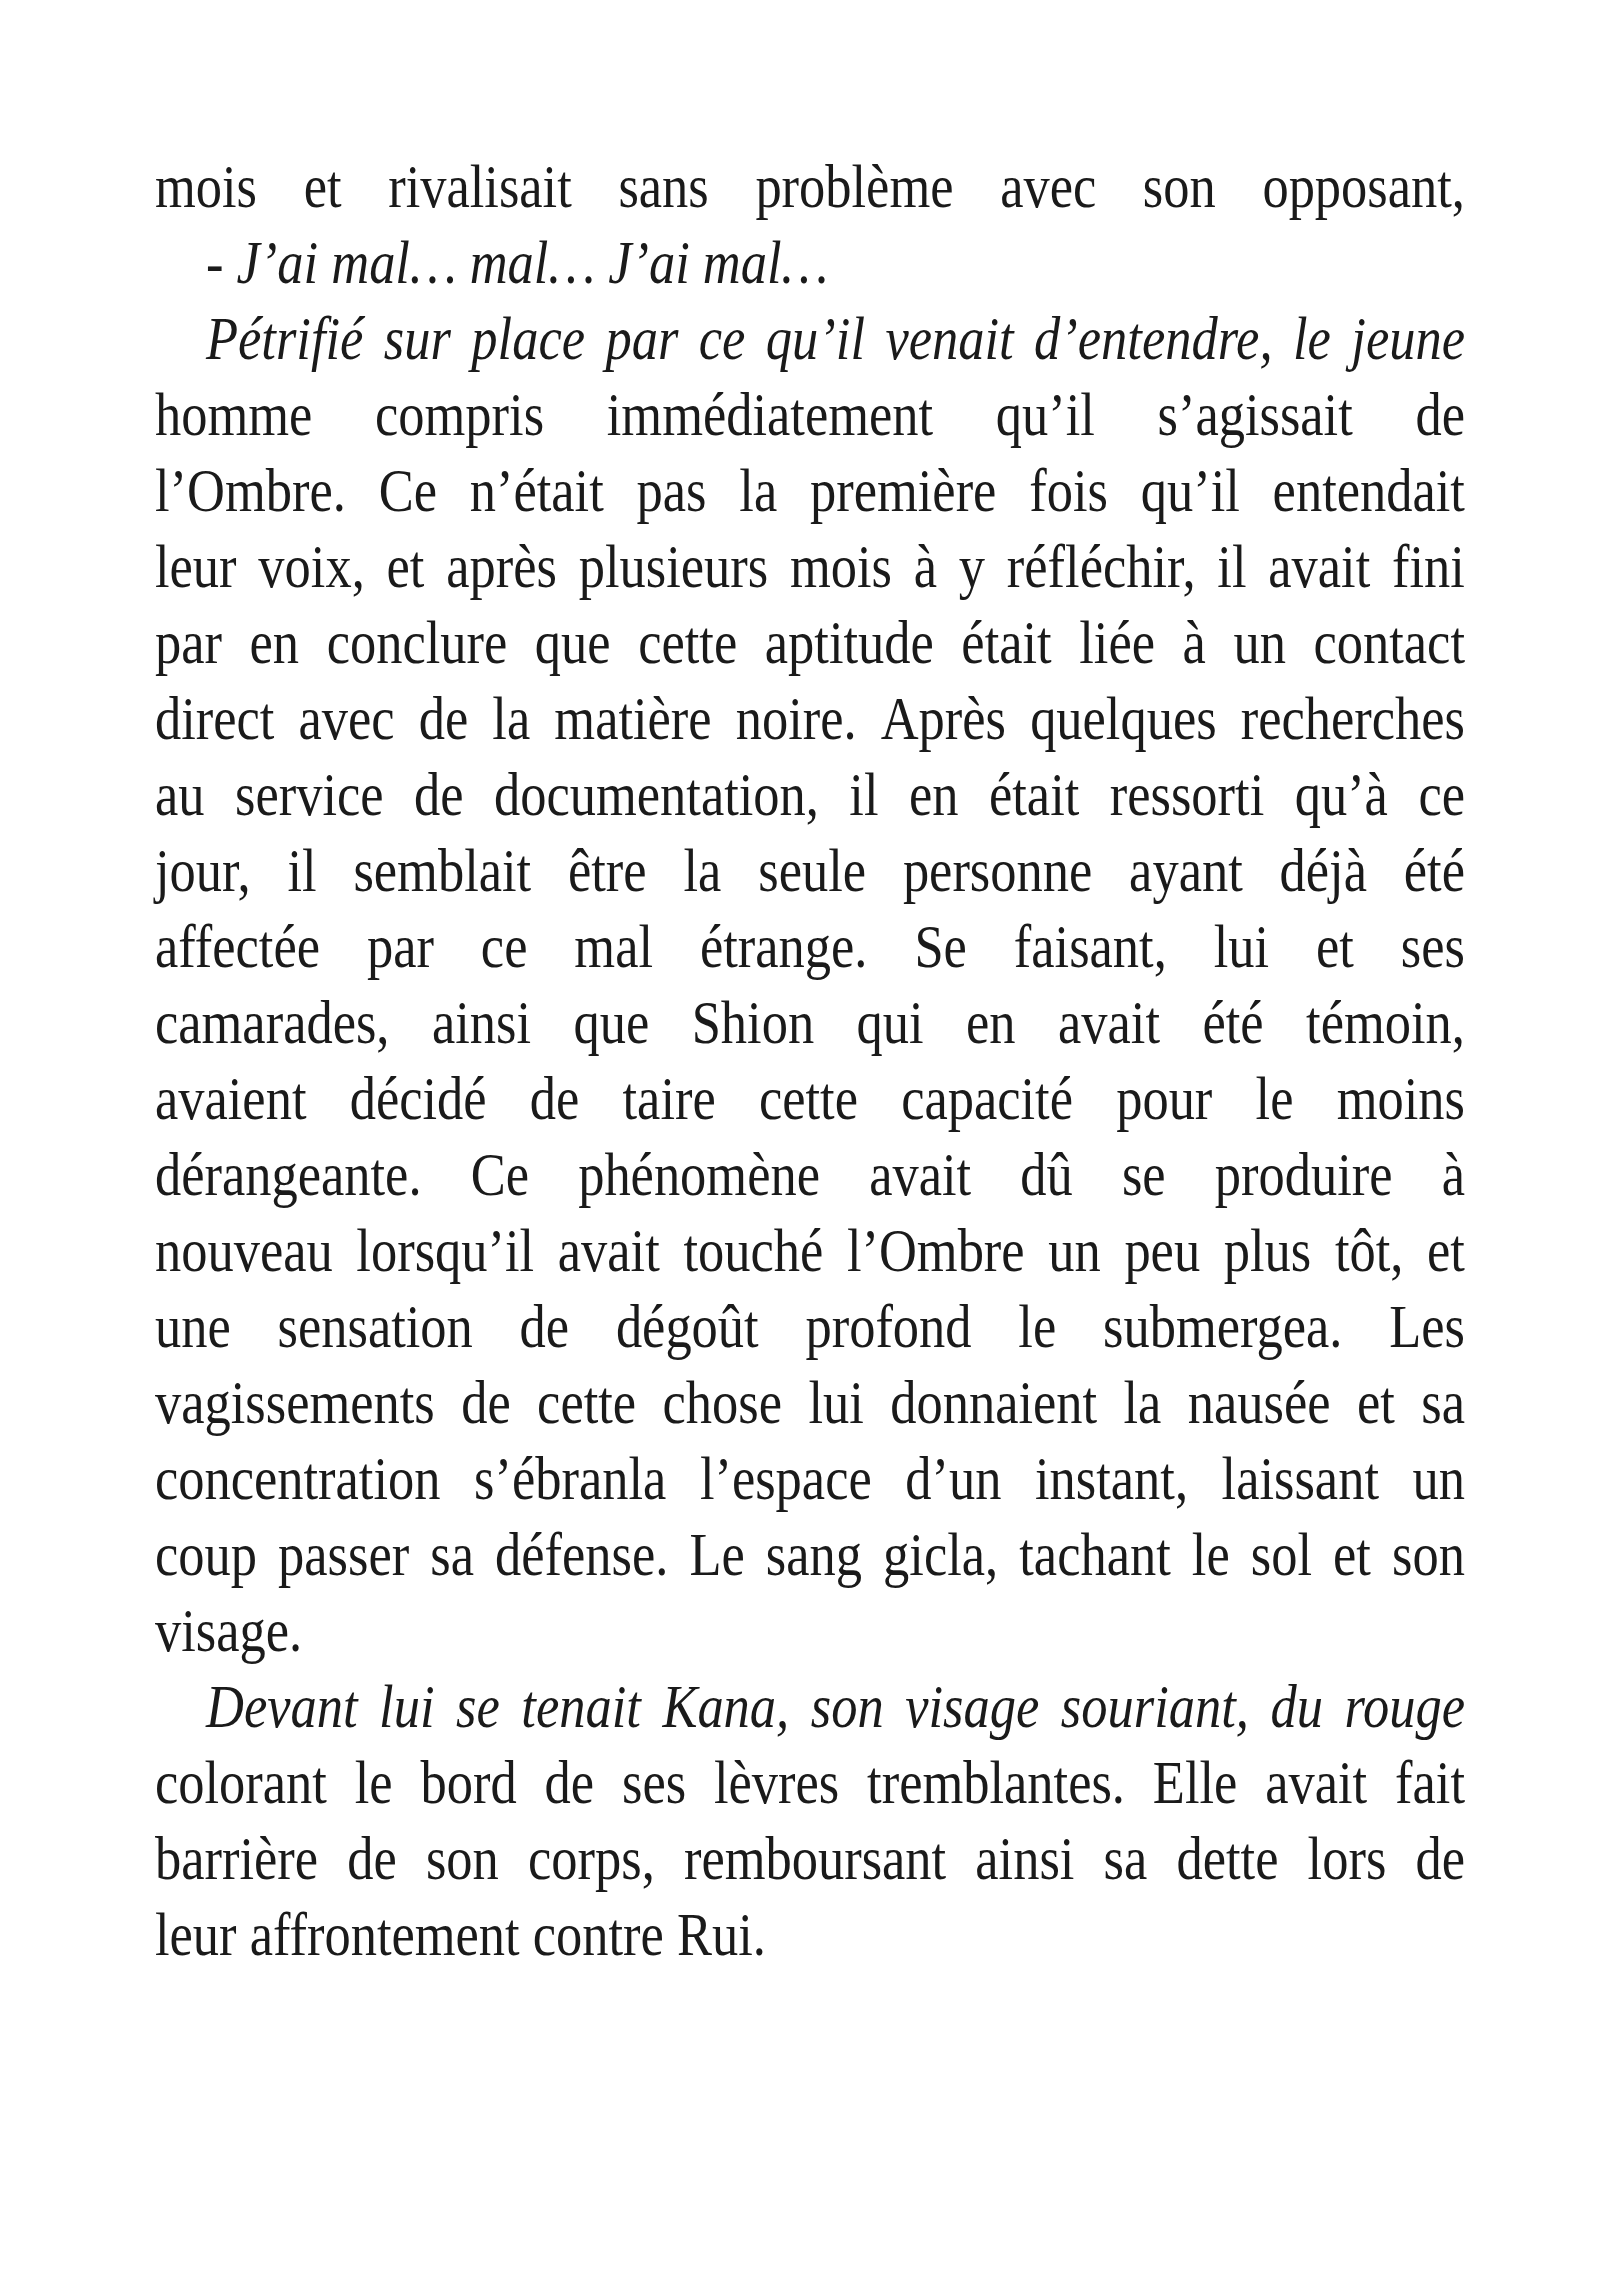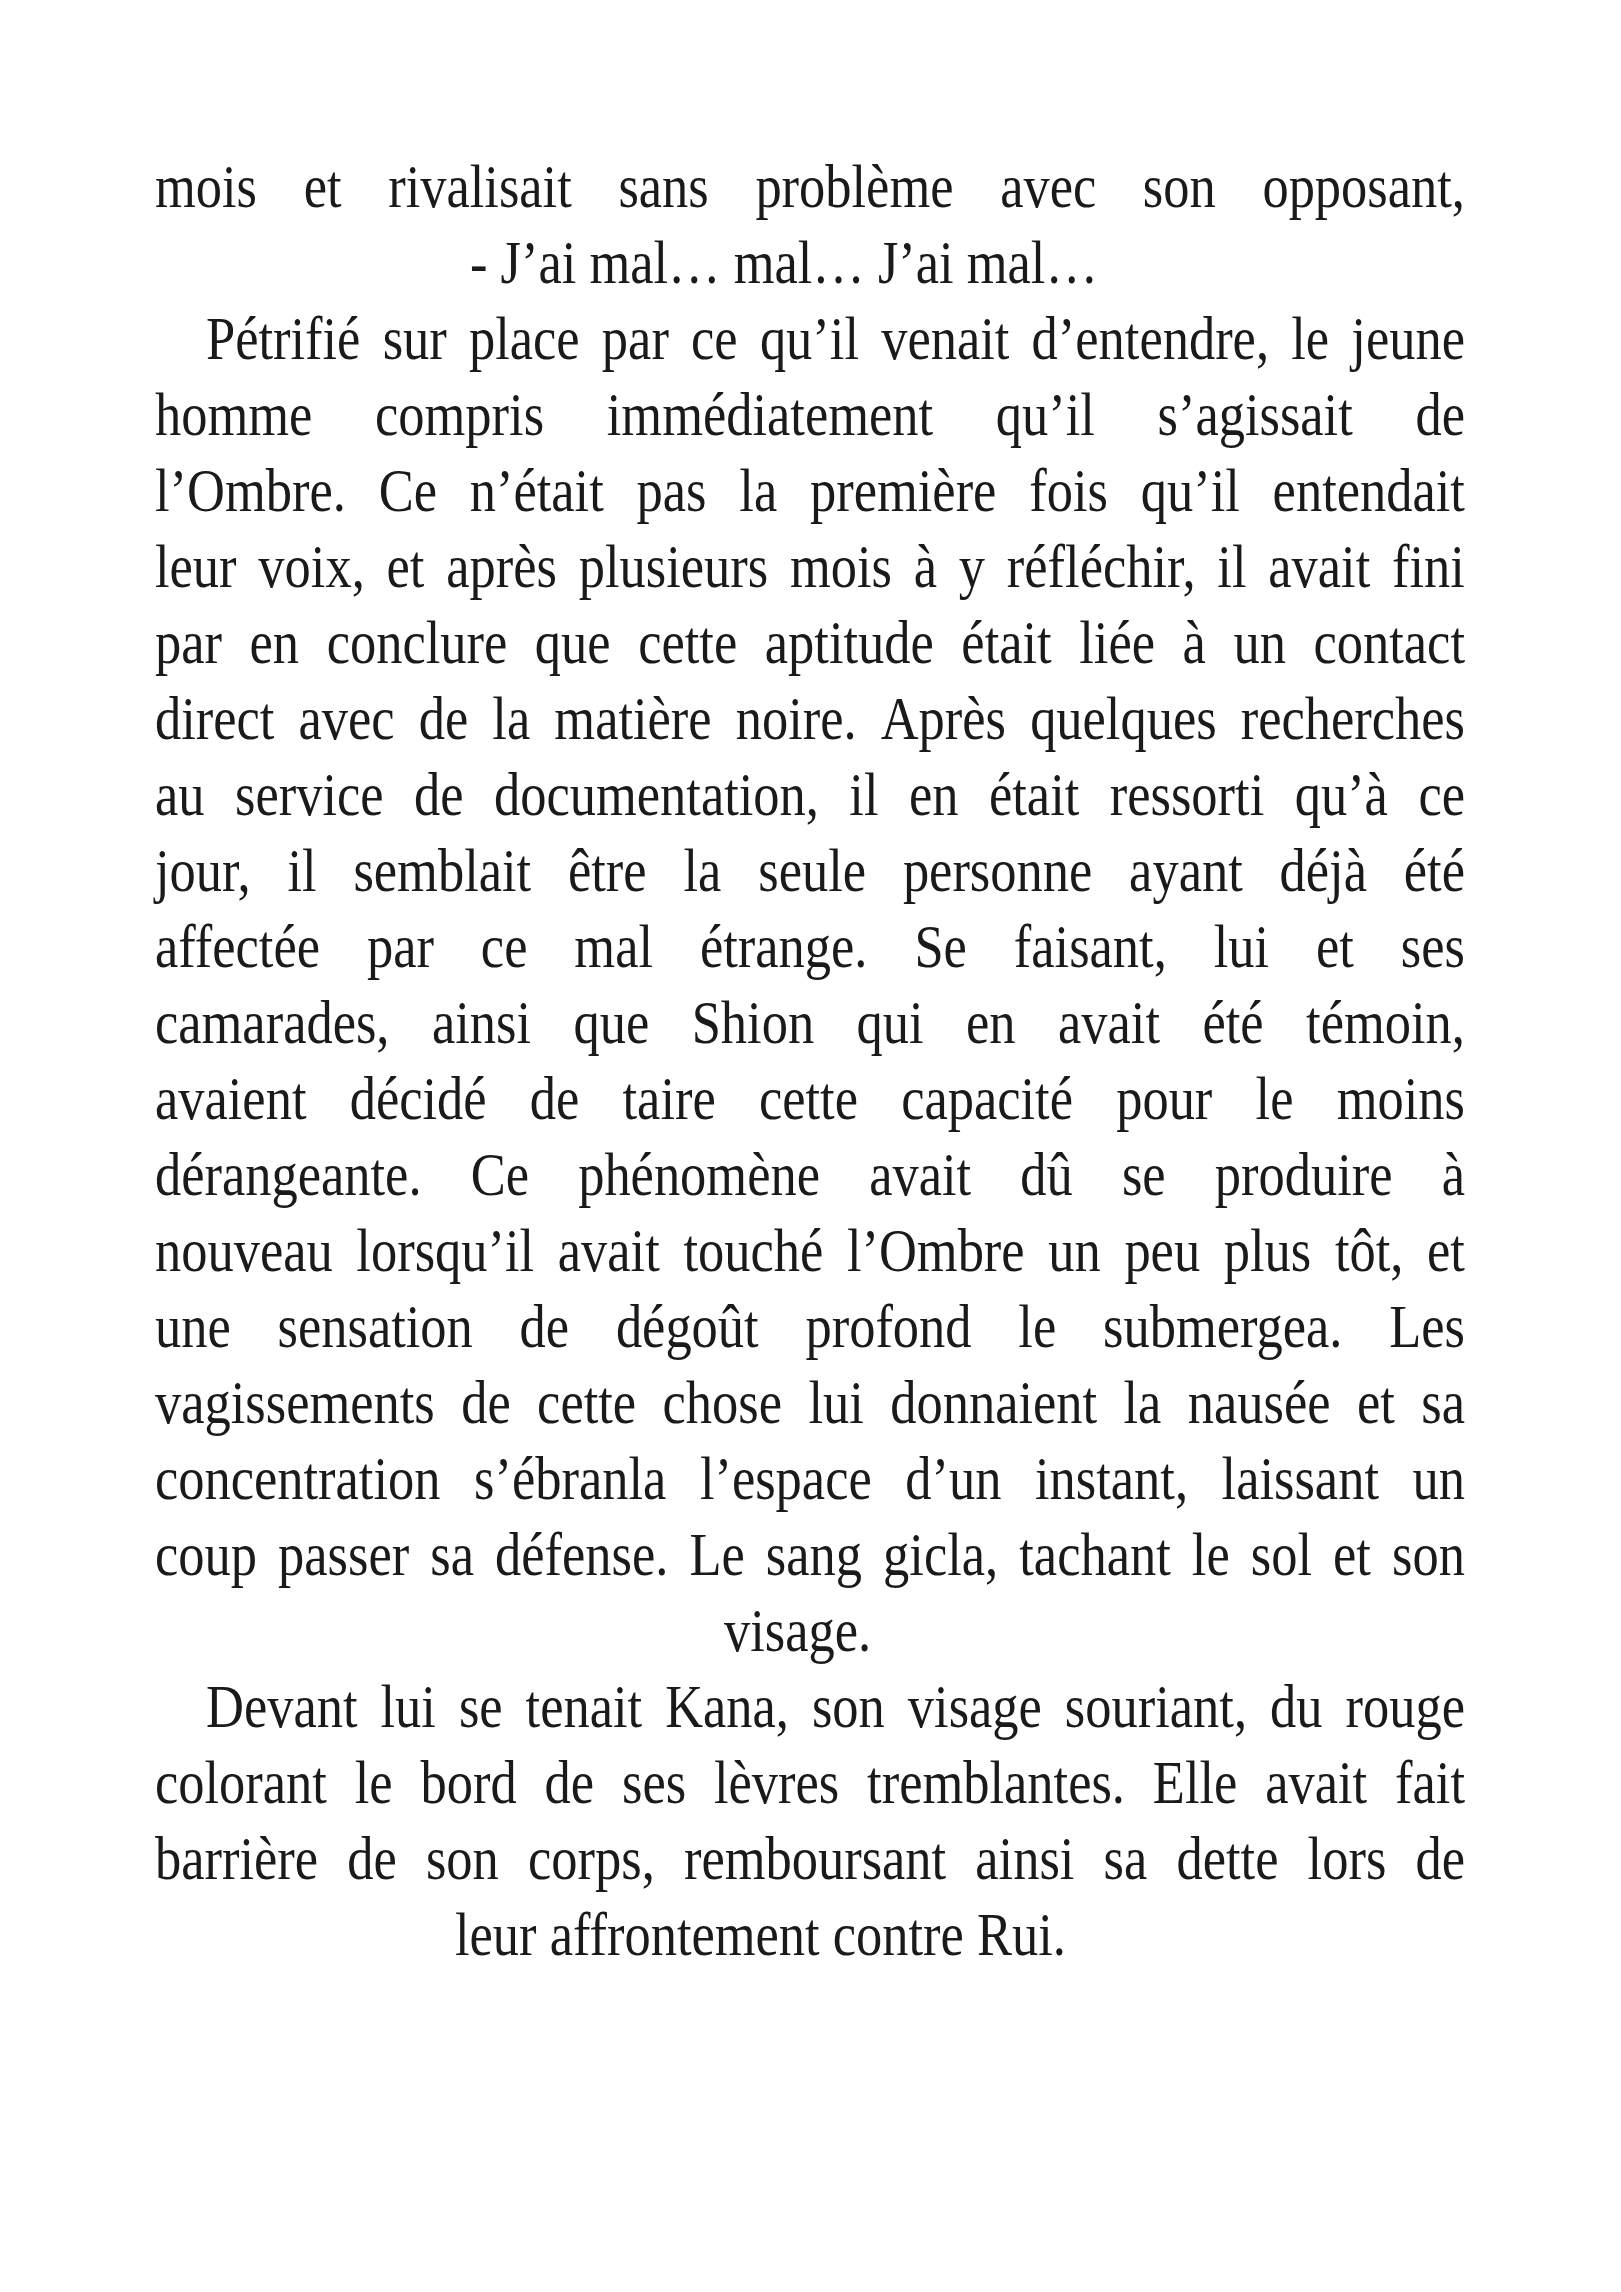--- a/index.html
+++ b/index.html
@@ -2,21 +2,21 @@
 <html><head>
 <meta charset="utf-8">
 <style>
   html, body { margin: 0; padding: 0; background: #ffffff; }
   body { width: 1621px; height: 2293px; position: relative; overflow: hidden; }
   .page {
     position: absolute; left: 0; top: 0; width: 1621px; height: 2293px;
     background: #ffffff;
   }
   .text-block {
-    position: absolute; left: 155px; top: 149px; width: 1310px; text-align: center;
+    position: absolute; left: 155px; top: 149px; width: 1310px;
   }
   .line {
     position: relative;
     height: 76px;
     width: 1310px;
     font-family: "Liberation Serif", "DejaVu Serif", serif;
     color: #1a1a1a;
     white-space: nowrap;
     line-height: 76px;
     overflow: visible;
@@ -26,21 +26,21 @@
     font-size: 61px;
     transform-origin: left center;
     transform: scaleX(0.86);
     letter-spacing: 0px;
   }
   .line.justify .line-inner {
     display: flex;
     justify-content: space-between;
     width: calc(1310px / 0.86);
   }
-  .line.indent { padding-left: 51px; width: 1259px; }
+  .line.indent { padding-left: 51px; width: 1259px; font-style: italic; }
   .line.indent.justify .line-inner { width: calc(1259px / 0.86); }
 </style>
 </head>
 <body>
 
 <div class="page">
   <div class="text-block" id="text-block">
       <div class="line justify">
         <span class="line-inner">
           <span>mois</span>

